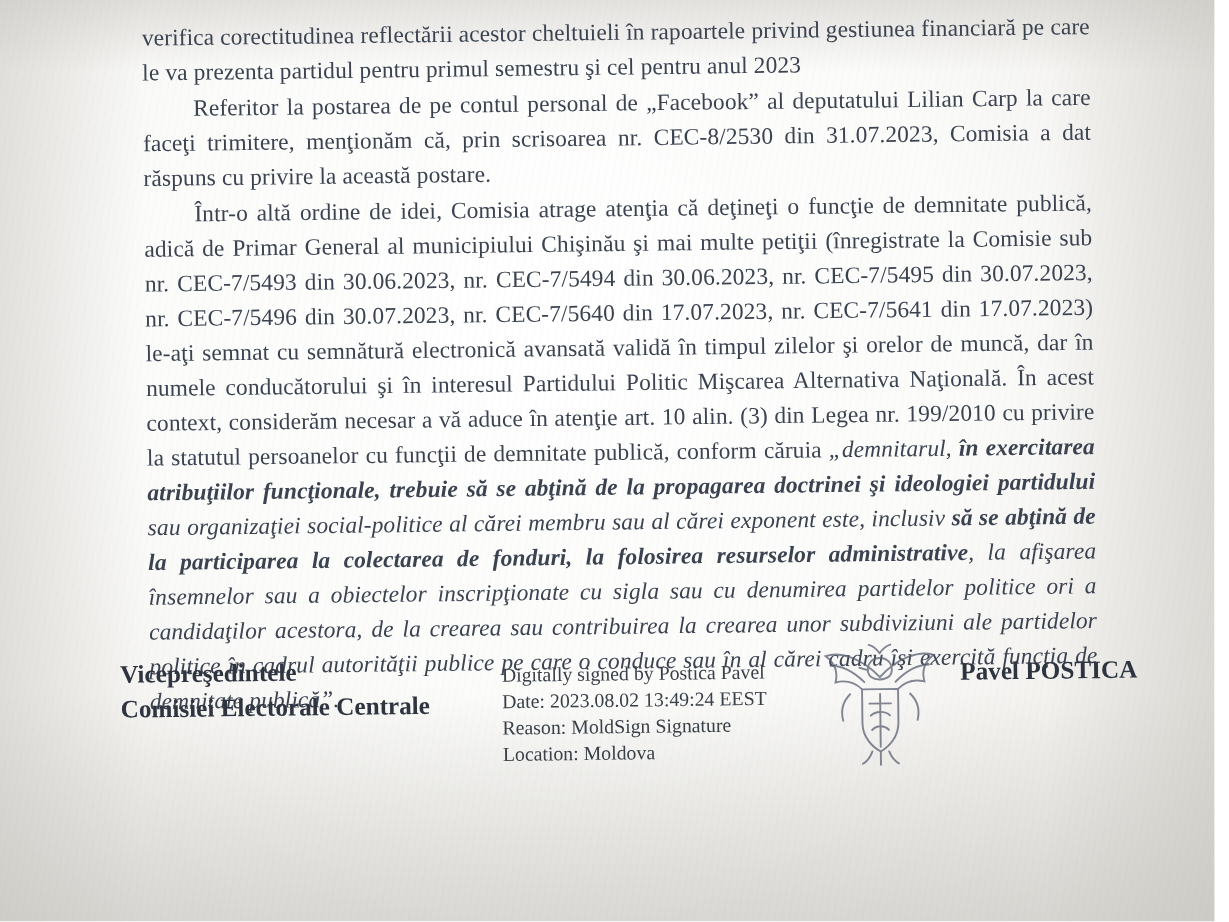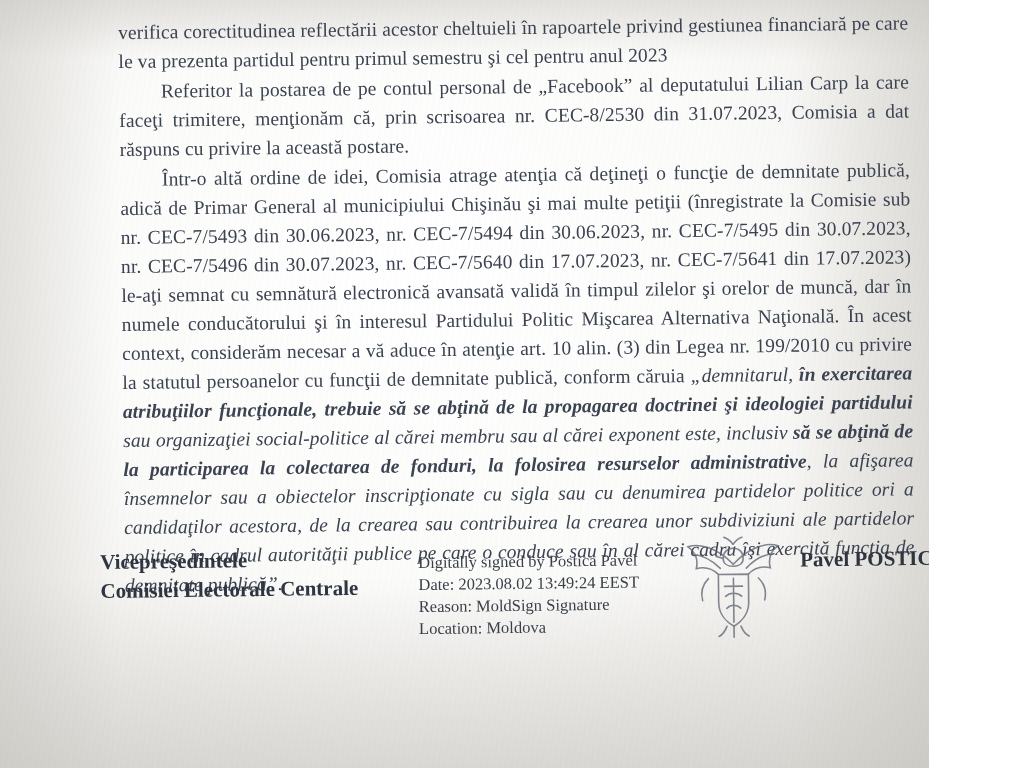--- a/index.html
+++ b/index.html
@@ -10,26 +10,25 @@
     width: 1024px;
     height: 768px;
     background: #ffffff;
     font-family: "Liberation Serif", serif;
     overflow: hidden;
   }
 
   
   .page {
     position: relative;
-    width: 904px;
+    width: 1012px;
     height: 768px;
     background:
       radial-gradient(ellipse at 45% 35%, #ffffff 0%, #fbfbfa 45%, #f2f1ee 72%, #e9e7e2 100%);
     overflow: hidden;
-    padding-left: 25px;
   }
   
   .shade-top {
     position: absolute;
     left: 0; top: 0;
     width: 1024px; height: 60px;
     background: linear-gradient(to bottom, rgba(205,203,198,0.55), rgba(255,255,255,0));
     pointer-events: none;
   }
   .shade-right {

